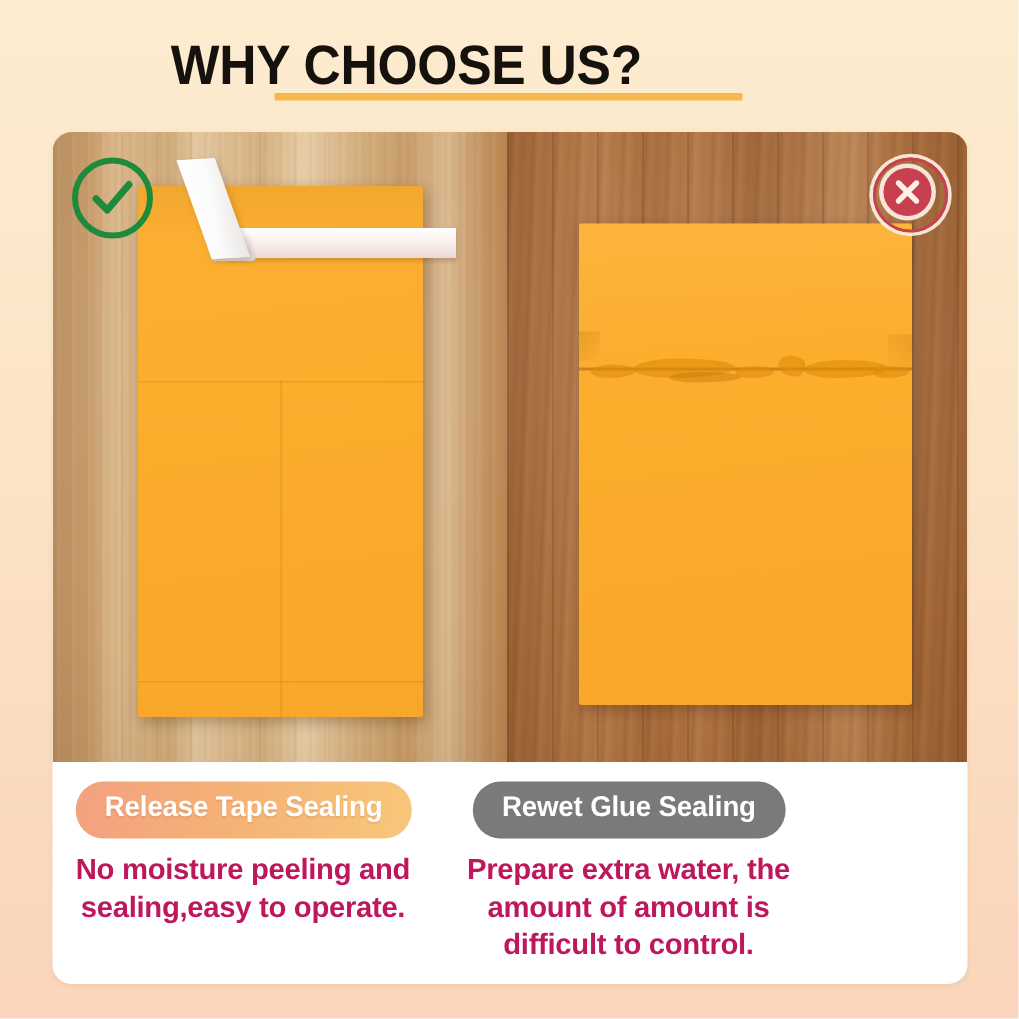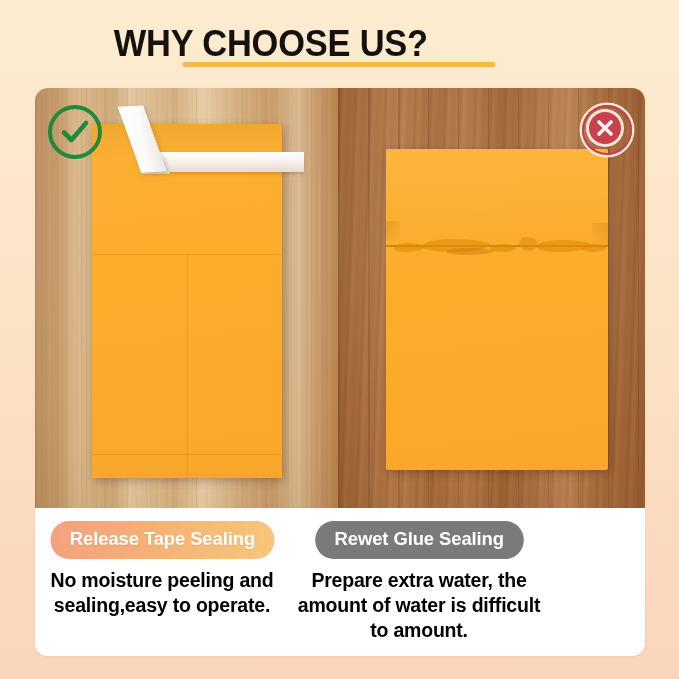--- a/index.html
+++ b/index.html
@@ -335,21 +335,21 @@
     text-shadow: 0 1px 1px rgba(170,90,50,0.18);
   }
   .pill-bad {
     background: #7a7a7a;
   }
   .cap-text {
     margin: 9px auto 0;
     font-size: 19.5px;
     line-height: 25px;
     font-weight: 600;
-    color: #000000;
+    color: #be185d;
     letter-spacing: -0.2px;
   }
   .cap-col.left  .cap-text { width: 252px; }
   .cap-col.right .cap-text { width: 260px; }
 </style>
 </head>
 <body>
 
 <div class="page">
 
@@ -415,18 +415,18 @@
 
     <div class="captions">
 
       <div class="cap-col left">
         <div class="pill pill-good">Release Tape Sealing</div>
         <div class="cap-text">No moisture peeling and sealing,easy to operate.</div>
       </div>
 
       <div class="cap-col right">
         <div class="pill pill-bad">Rewet Glue Sealing</div>
-        <div class="cap-text">Prepare extra water, the amount of water is difficult to amount.</div>
+        <div class="cap-text">Prepare extra water, the amount of amount is difficult to control.</div>
       </div>
     </div>
 
   </div>
 </div>
 
 </body></html>

